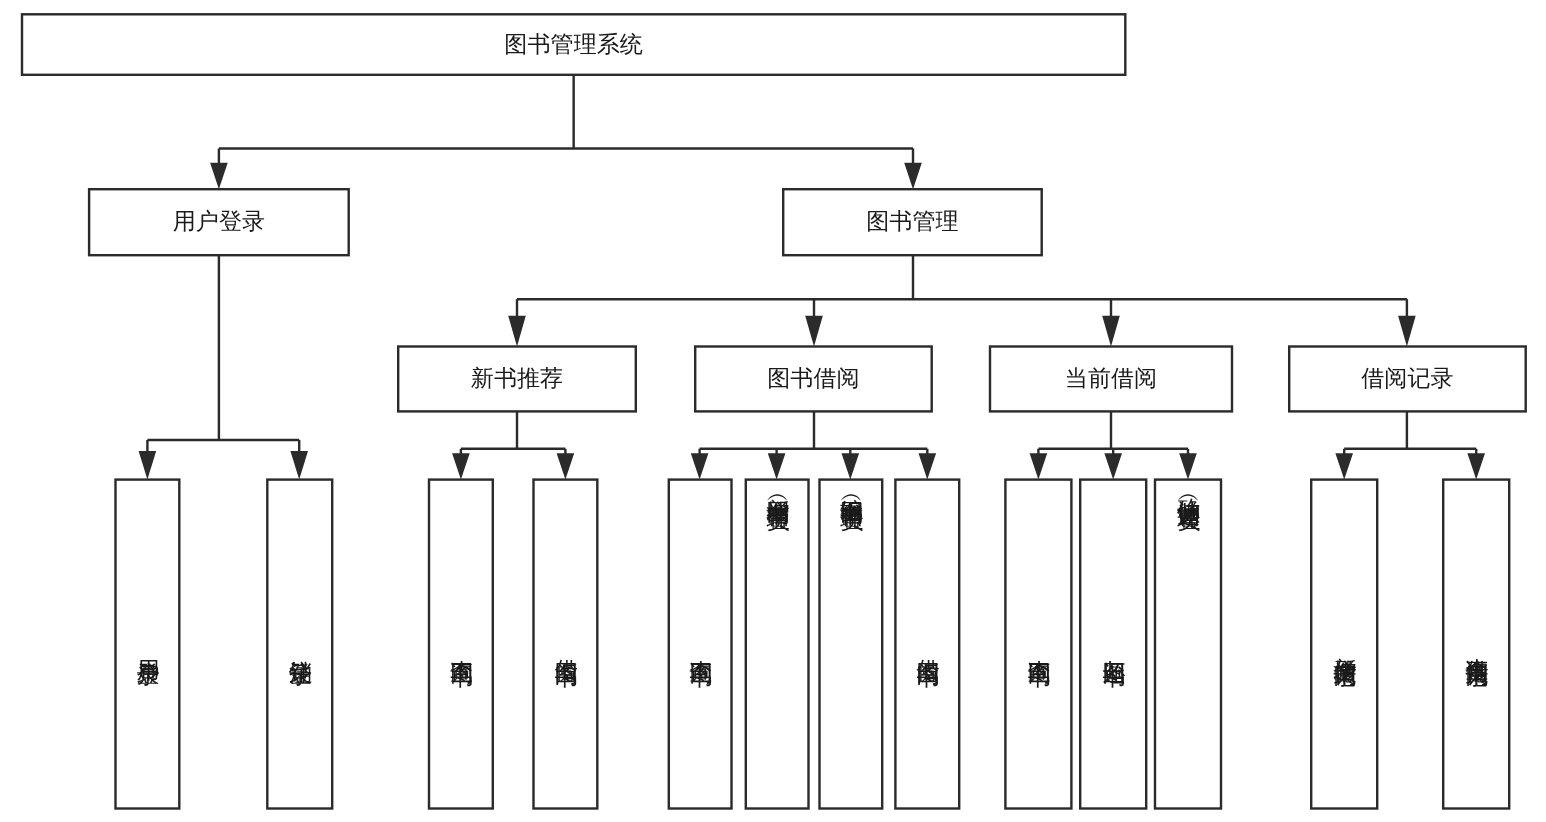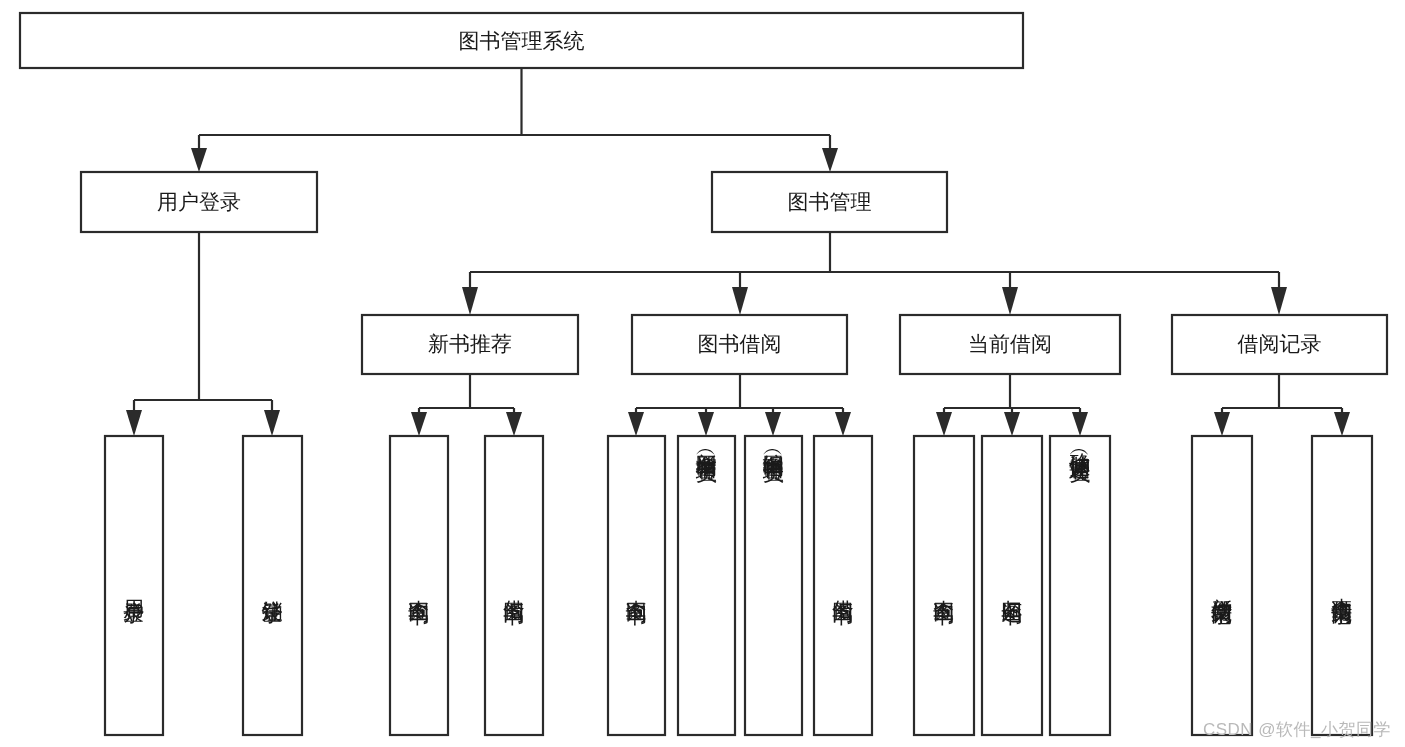--- a/index.html
+++ b/index.html
@@ -232,15 +232,14 @@
   <div class="leaf-label-wrap" style="left:1050px; top:436px; width:60px; height:299px; align-items:flex-start;">
     <span class="leaf-label">确认归还（管理员）</span>
   </div>
   <div class="leaf-label-wrap" style="left:1192px; top:436px; width:60px; height:299px;">
     <span class="leaf-label">新增借阅记录</span>
   </div>
   <div class="leaf-label-wrap" style="left:1312px; top:436px; width:60px; height:299px;">
     <span class="leaf-label">查询借阅记录</span>
   </div>
 
-  <div class="watermark">CSDN @软件_小贺同学</div>
 
 </div>
 
 </body></html>

